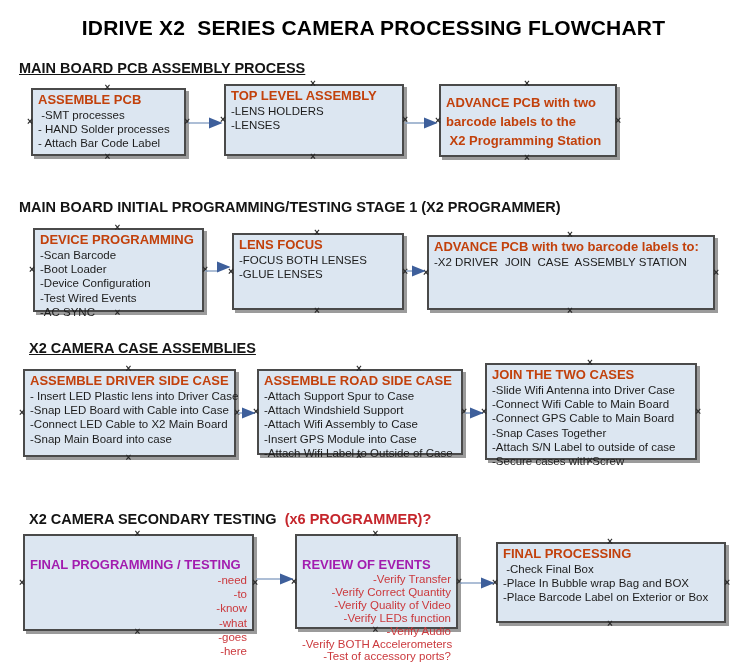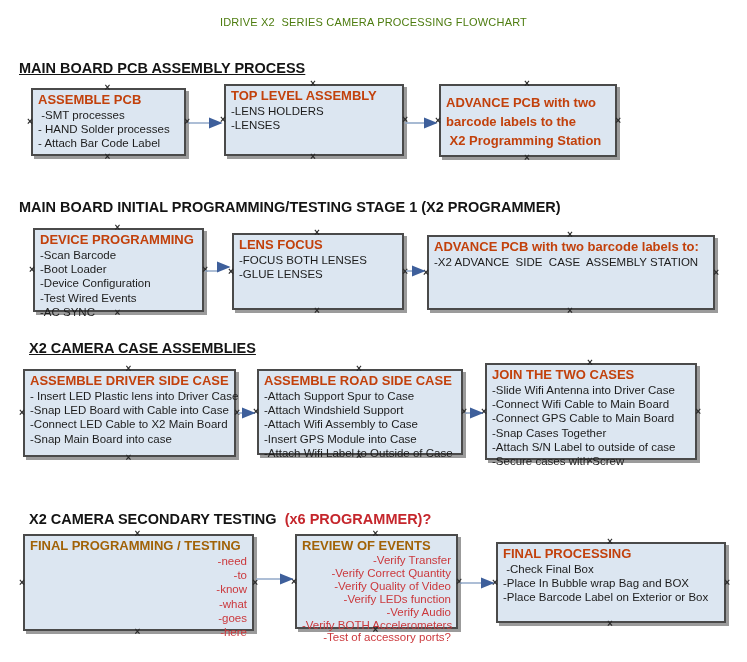--- a/index.html
+++ b/index.html
@@ -1,28 +1,28 @@
 <!DOCTYPE html>
 <html><head>
 <meta charset="utf-8">
 <style>
   html,body{margin:0;padding:0;background:#fff;}
   .page{position:relative;width:747px;height:662px;background:#ffffff;
         font-family:"Liberation Sans",sans-serif;color:#111;overflow:hidden;}
   .page-title{position:absolute;left:0;right:0;top:16px;text-align:center;
-        font-size:11px;font-weight:normal;letter-spacing:.2px;white-space:pre;color:#4d7c0f;}
+        font-size:21px;font-weight:bold;letter-spacing:.2px;white-space:pre;color:#000000;}
   .h-section{position:absolute;font-size:14.5px;font-weight:bold;white-space:pre;color:#141414;}
   .h-red{color:#c5262c;}
   .box{position:absolute;box-sizing:border-box;background:#dce6f1;
        border:2px solid #4a4a4a;box-shadow:3px 3px 0 #9b9b9b;padding:2px 5px;}
   .box-title{font-size:13px;font-weight:bold;line-height:16px;white-space:pre;color:#c2410c;}
   .box-item{font-size:11.5px;line-height:14.2px;white-space:pre;color:#1c1c1c;}
   .lh-lg .box-title{line-height:19px;padding-top:5px;}
   .tight .box-item{line-height:12.9px;}
-  .red .box-title{color:#a16207;}
+  .red .box-title{color:#a21caf;margin-top:19px;}
   .red .box-item{color:#cb393d;text-align:right;}
   .anchor{position:absolute;font-size:10px;font-weight:bold;line-height:8px;color:#2a2a2a;}
   .a-t{top:-6px;left:calc(50% - 4px);}
   .a-b{bottom:-7px;left:calc(50% - 4px);}
   .a-l{left:-6px;top:calc(50% - 4px);}
   .a-r{right:-6px;top:calc(50% - 4px);}
   .wires{position:absolute;left:0;top:0;pointer-events:none;}
 </style>
 </head>
 <body>
@@ -89,21 +89,21 @@
     <div class="box-item">-FOCUS BOTH LENSES</div>
     <div class="box-item">-GLUE LENSES</div>
   </div>
 
   <div class="box" style="left:427px;top:235px;width:288px;height:75px;">
     <span class="anchor a-t">×</span>
       <span class="anchor a-b">×</span>
       <span class="anchor a-l">×</span>
       <span class="anchor a-r">×</span>
     <div class="box-title">ADVANCE PCB with two barcode labels to:</div>
-    <div class="box-item">-X2 ADVANCE  SIDE  CASE  ASSEMBLY STATION</div>
+    <div class="box-item">-X2 DRIVER  JOIN  CASE  ASSEMBLY STATION</div>
   </div>
 
   <div class="box" style="left:23px;top:369px;width:213px;height:88px;">
     <span class="anchor a-t">×</span>
       <span class="anchor a-b">×</span>
       <span class="anchor a-l">×</span>
       <span class="anchor a-r">×</span>
     <div class="box-title">ASSEMBLE DRIVER SIDE CASE</div>
     <div class="box-item">- Insert LED Plastic lens into Driver Case</div>
     <div class="box-item">-Snap LED Board with Cable into Case</div>

